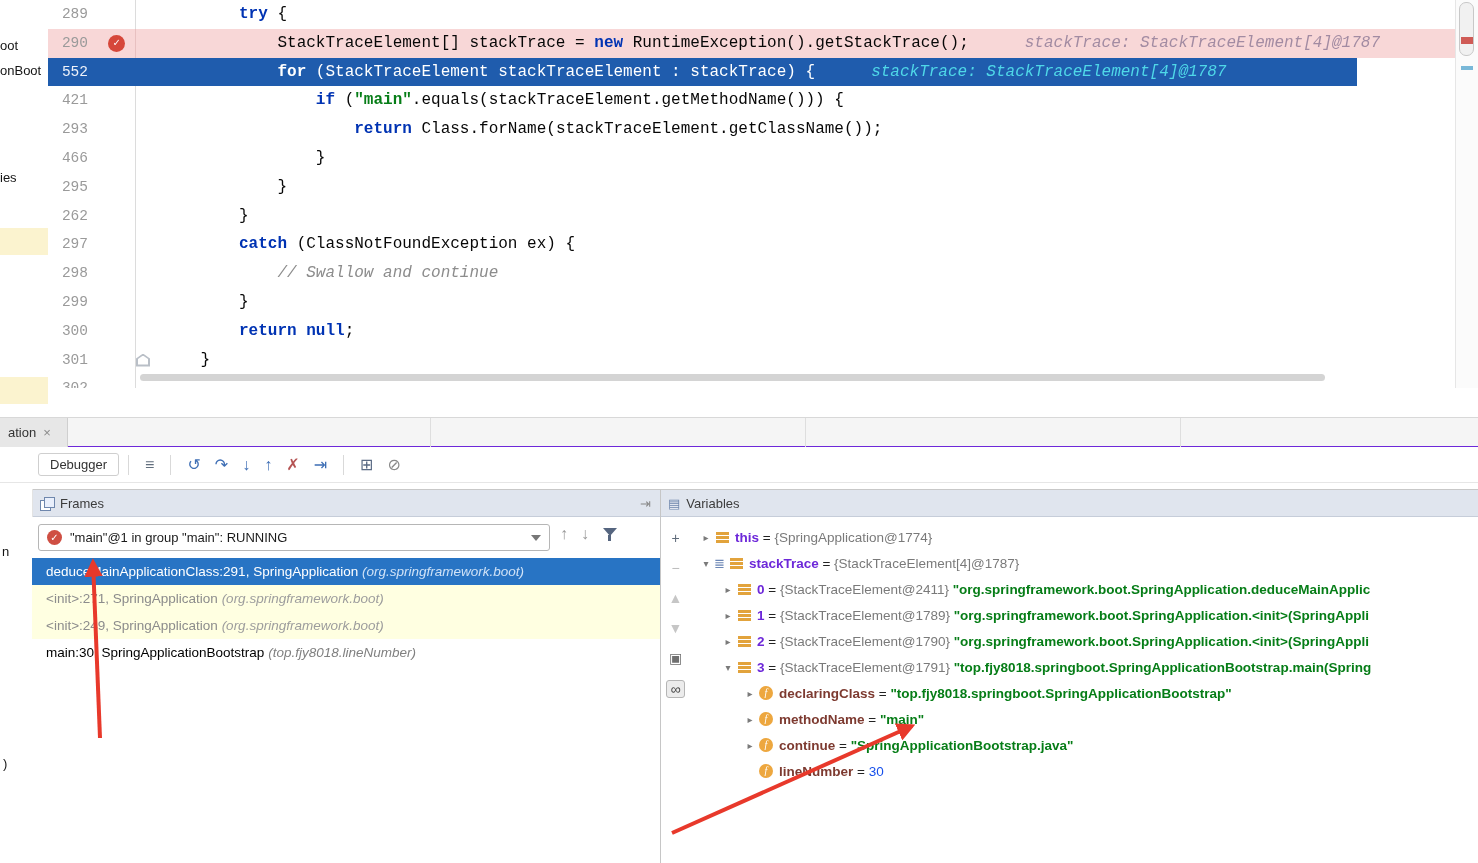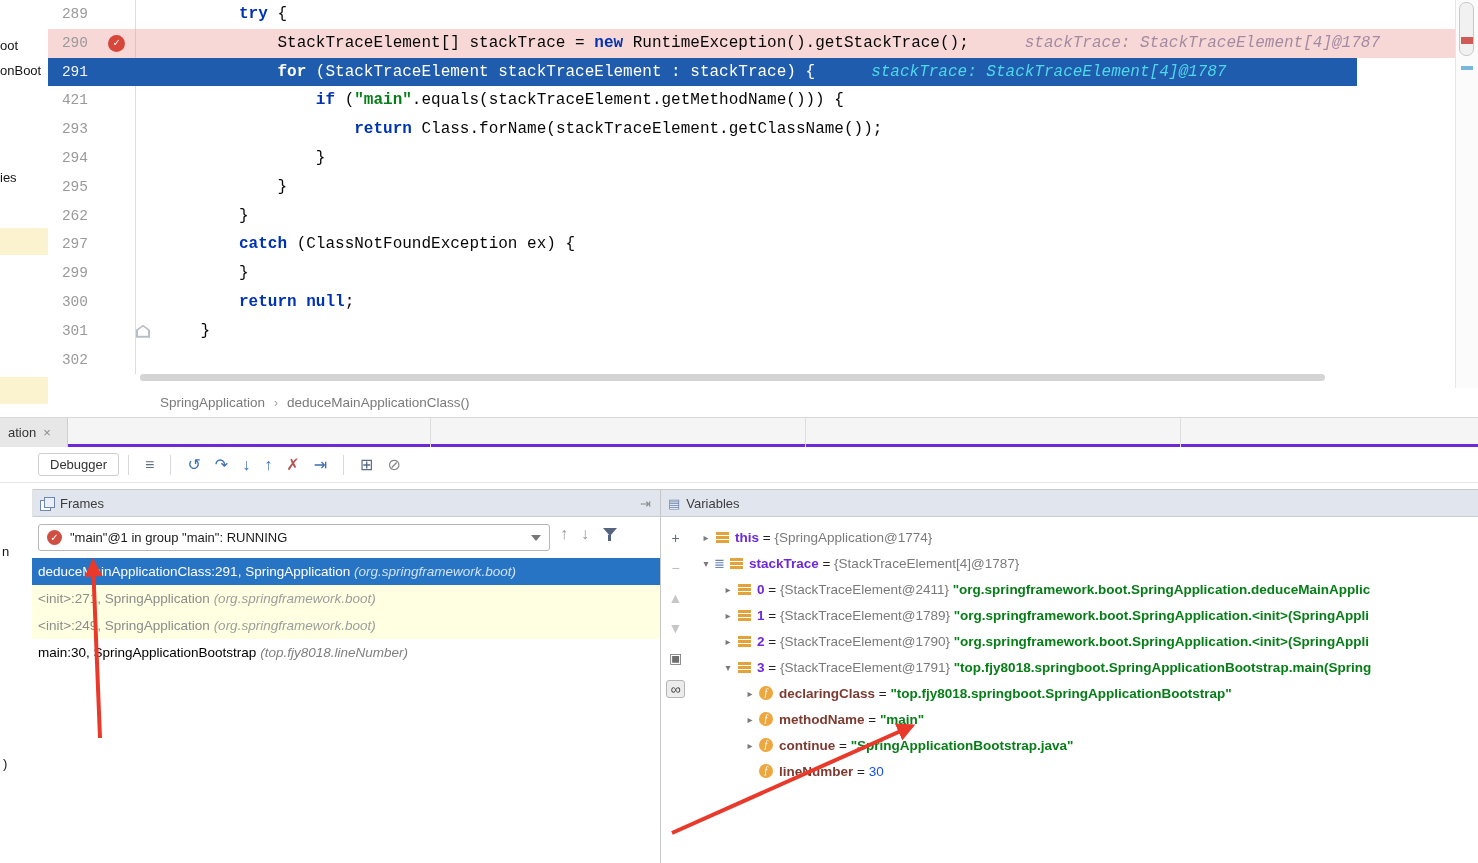--- a/index.html
+++ b/index.html
@@ -43,21 +43,21 @@
   .stripe-red{position:absolute;left:5px;top:37px;width:12px;height:7px;background:#cf5b56}
   .stripe-blue{position:absolute;left:5px;top:66px;width:12px;height:4px;background:#79b8d8}
 
   
   .breadcrumb{position:absolute;left:48px;top:388px;width:1407px;height:29px;background:#fff;
               display:flex;align-items:center;padding-left:112px;font-size:13.5px;color:#7a7a7a;gap:9px}
   .crumb-sep{color:#a0a0a0;font-size:12px}
 
   
   .tabstrip{position:absolute;left:0;top:417px;width:1478px;height:30px;background:#f5f5f5;
-            border-top:1px solid #d8d8d8;border-bottom:3px solid #6d28d9}
+            border-top:1px solid #d8d8d8;border-bottom:1px solid #6d28d9}
   .doc-tab{position:absolute;left:0;top:0;height:29px;width:68px;background:#e7e7e7;border-right:1px solid #cfcfcf;
            display:flex;align-items:center;gap:7px;padding:0 8px;font-size:13px;color:#333}
   .tab-close{color:#8a8a8a;font-size:13px}
   .strip-sep{position:absolute;top:0;width:1px;height:29px;background:#dedede}
 
   
   .dbgbar{position:absolute;left:0;top:447px;width:1478px;height:36px;background:#fff;
           border-bottom:1px solid #e6e6e6;display:flex;align-items:center}
   .debugger-tab{margin-left:38px;padding:3px 11px;border:1px solid #cfcfcf;border-radius:3px;background:#fff;
                 font-size:13px;color:#333}
@@ -86,21 +86,21 @@
                line-height:15px;font-size:10px;margin-right:8px;flex:none}
   .combo-chevron{margin-left:auto;width:0;height:0;border-left:5px solid transparent;border-right:5px solid transparent;
                  border-top:6px solid #777}
   .frames-nav{position:absolute;left:528px;top:8px;display:flex;gap:13px;align-items:center}
   .nav-arrow{color:#9a9a9a;font-size:16px}
   .funnel{position:relative;width:16px;height:16px;display:inline-block}
   .funnel::before{content:'';position:absolute;left:1px;top:2px;border-left:7px solid transparent;
                   border-right:7px solid transparent;border-top:8px solid #55657f}
   .funnel::after{content:'';position:absolute;left:6px;top:9px;width:3px;height:6px;background:#55657f}
   .frame-list{position:absolute;left:0;top:41px;width:628px}
-  .frame-row{height:27px;line-height:27px;padding-left:6px;font-size:13.5px;white-space:nowrap;overflow:hidden}
+  .frame-row{height:27px;line-height:27px;padding-left:14px;font-size:13.5px;white-space:nowrap;overflow:hidden}
   .frame-row.selected{background:#2874c4;color:#fff}
   .frame-row.selected .fpkg{color:#cfe2f7;font-style:italic}
   .frame-row.library{background:#ffffe1;color:#8c8c8c}
   .frame-row.library .fpkg{font-style:italic;color:#9d9d9d}
   .frame-row.user{color:#000}
   .frame-row.user .fpkg{font-style:italic;color:#808080}
 
   
   .watch-toolbar{position:absolute;left:661px;top:517px;width:29px;height:346px;background:#fff;
                  display:flex;flex-direction:column;align-items:center;padding-top:13px;gap:14px}
@@ -137,45 +137,41 @@
   <div class="frag" style="left:0;top:38px;width:46px">oot</div>
   <div class="frag" style="left:0;top:63px;width:60px">onBoot</div>
   <div class="frag" style="left:0;top:170px;width:46px">ies</div>
   <div class="frag" style="left:2px;top:544px">n</div>
   <div class="frag" style="left:3px;top:756px">)</div>
 
   <div class="editor-area">
     <div>
         <div class="code-row"><span class="gnum">289</span><span class="gicons"></span><span class="ctext"><span class="tok pl">          </span><span class="tok kw">try</span><span class="tok pl"> {</span></span></div>
         <div class="code-row bp"><span class="gnum">290</span><span class="gicons"><span class="bp-icon">✓</span></span><span class="ctext"><span class="tok pl">              </span><span class="tok pl">StackTraceElement[] stackTrace = </span><span class="tok kw">new</span><span class="tok pl"> RuntimeException().getStackTrace();</span><span class="hint hint-bp">stackTrace: StackTraceElement[4]@1787</span></span></div>
-        <div class="code-row exec"><span class="gnum">291</span><span class="gicons"></span><span class="ctext"><span class="tok pl">              </span><span class="tok kw">for</span><span class="tok pl"> (StackTraceElement stackTraceElement : stackTrace) {</span><span class="hint hint-exec">stackTrace: StackTraceElement[4]@1787</span></span></div>
+        <div class="code-row exec"><span class="gnum">552</span><span class="gicons"></span><span class="ctext"><span class="tok pl">              </span><span class="tok kw">for</span><span class="tok pl"> (StackTraceElement stackTraceElement : stackTrace) {</span><span class="hint hint-exec">stackTrace: StackTraceElement[4]@1787</span></span></div>
         <div class="code-row"><span class="gnum">421</span><span class="gicons"></span><span class="ctext"><span class="tok pl">                  </span><span class="tok kw">if</span><span class="tok pl"> (</span><span class="tok str">"main"</span><span class="tok pl">.equals(stackTraceElement.getMethodName())) {</span></span></div>
         <div class="code-row"><span class="gnum">293</span><span class="gicons"></span><span class="ctext"><span class="tok pl">                      </span><span class="tok kw">return</span><span class="tok pl"> Class.</span><span class="tok it">forName</span><span class="tok pl">(stackTraceElement.getClassName());</span></span></div>
-        <div class="code-row"><span class="gnum">294</span><span class="gicons"></span><span class="ctext"><span class="tok pl">                  }</span></span></div>
+        <div class="code-row"><span class="gnum">466</span><span class="gicons"></span><span class="ctext"><span class="tok pl">                  }</span></span></div>
         <div class="code-row"><span class="gnum">295</span><span class="gicons"></span><span class="ctext"><span class="tok pl">              }</span></span></div>
         <div class="code-row"><span class="gnum">262</span><span class="gicons"></span><span class="ctext"><span class="tok pl">          }</span></span></div>
         <div class="code-row"><span class="gnum">297</span><span class="gicons"></span><span class="ctext"><span class="tok pl">          </span><span class="tok kw">catch</span><span class="tok pl"> (ClassNotFoundException ex) {</span></span></div>
+        <div class="code-row"><span class="gnum">298</span><span class="gicons"></span><span class="ctext"><span class="tok pl">              </span><span class="tok cmt">// Swallow and continue</span></span></div>
         <div class="code-row"><span class="gnum">299</span><span class="gicons"></span><span class="ctext"><span class="tok pl">          }</span></span></div>
         <div class="code-row"><span class="gnum">300</span><span class="gicons"></span><span class="ctext"><span class="tok pl">          </span><span class="tok kw">return null</span><span class="tok pl">;</span></span></div>
         <div class="code-row"><span class="gnum">301</span><span class="gicons"></span><span class="lock-icon"></span><span class="ctext"><span class="tok pl">      }</span></span></div>
         <div class="code-row"><span class="gnum">302</span><span class="gicons"></span><span class="ctext"></span></div>
       </div>
     <div class="editor-hscroll"></div>
   </div>
   <div class="editor-vscroll">
     <div class="vthumb"></div>
     <div class="stripe-red"></div>
     <div class="stripe-blue"></div>
   </div>
 
-  <div class="breadcrumb">
-    <span>SpringApplication</span>
-    <span class="crumb-sep">›</span>
-    <span>deduceMainApplicationClass()</span>
-  </div>
 
   <div class="tabstrip">
     <div class="doc-tab">
       <span>ation</span>
       <span class="tab-close">×</span>
     </div>
     <div class="strip-sep" style="left:430px"></div>
     <div class="strip-sep" style="left:805px"></div>
     <div class="strip-sep" style="left:1180px"></div>
   </div>

